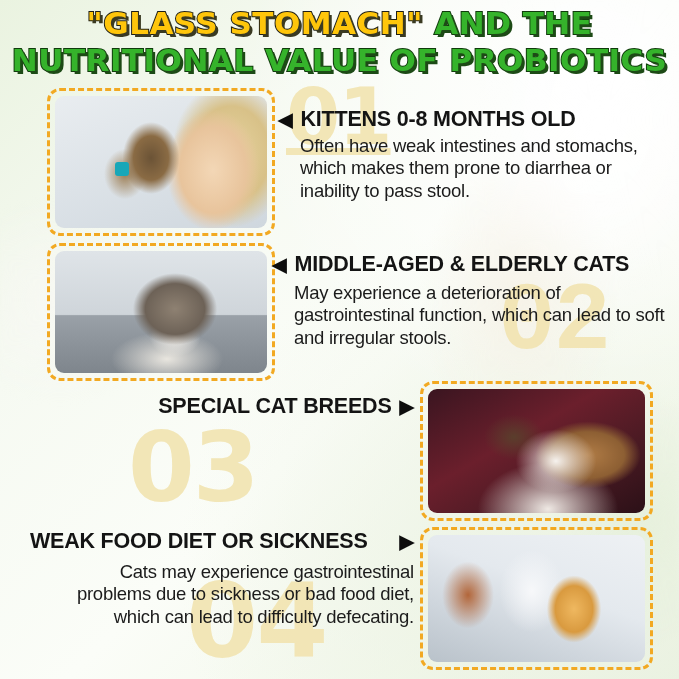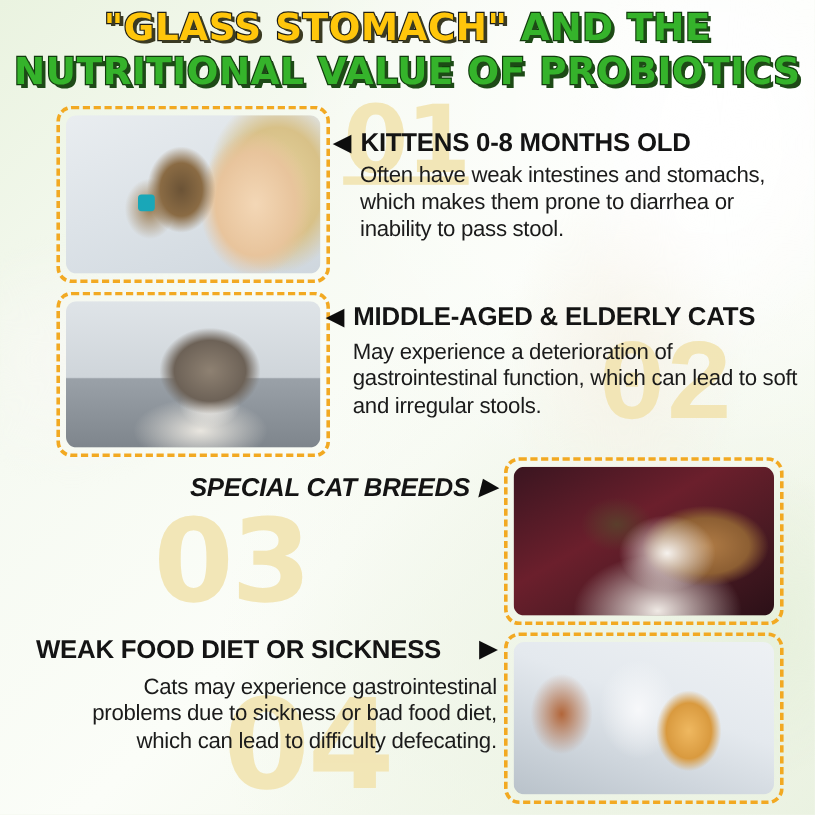--- a/index.html
+++ b/index.html
@@ -149,21 +149,21 @@
     font-size:19px;color:#0d0d0d;line-height:1;
   }
 
   
   #block-1{left:278px;top:108px;width:392px;}
   #block-1 .body-txt{margin-top:3px;padding-left:22px;text-align:left;}
   
   #block-2{left:272px;top:253px;width:400px;}
   #block-2 .body-txt{margin-top:5px;padding-left:22px;text-align:left;}
   
-  #block-3{left:62px;top:395px;width:352px;text-align:right;font-style:italic;}
+  #block-3{left:62px;top:395px;width:352px;text-align:right;}
   #block-3 .head{justify-content:flex-end;}
   #block-3 .body-txt{margin-top:7px;text-align:right;}
   
   #block-4{left:48px;top:530px;width:366px;text-align:right;}
   #block-4 .head{justify-content:flex-end;gap:32px;}
   #block-4 .body-txt{margin-top:7px;text-align:right;}
 </style>
 </head>
 <body>
 

